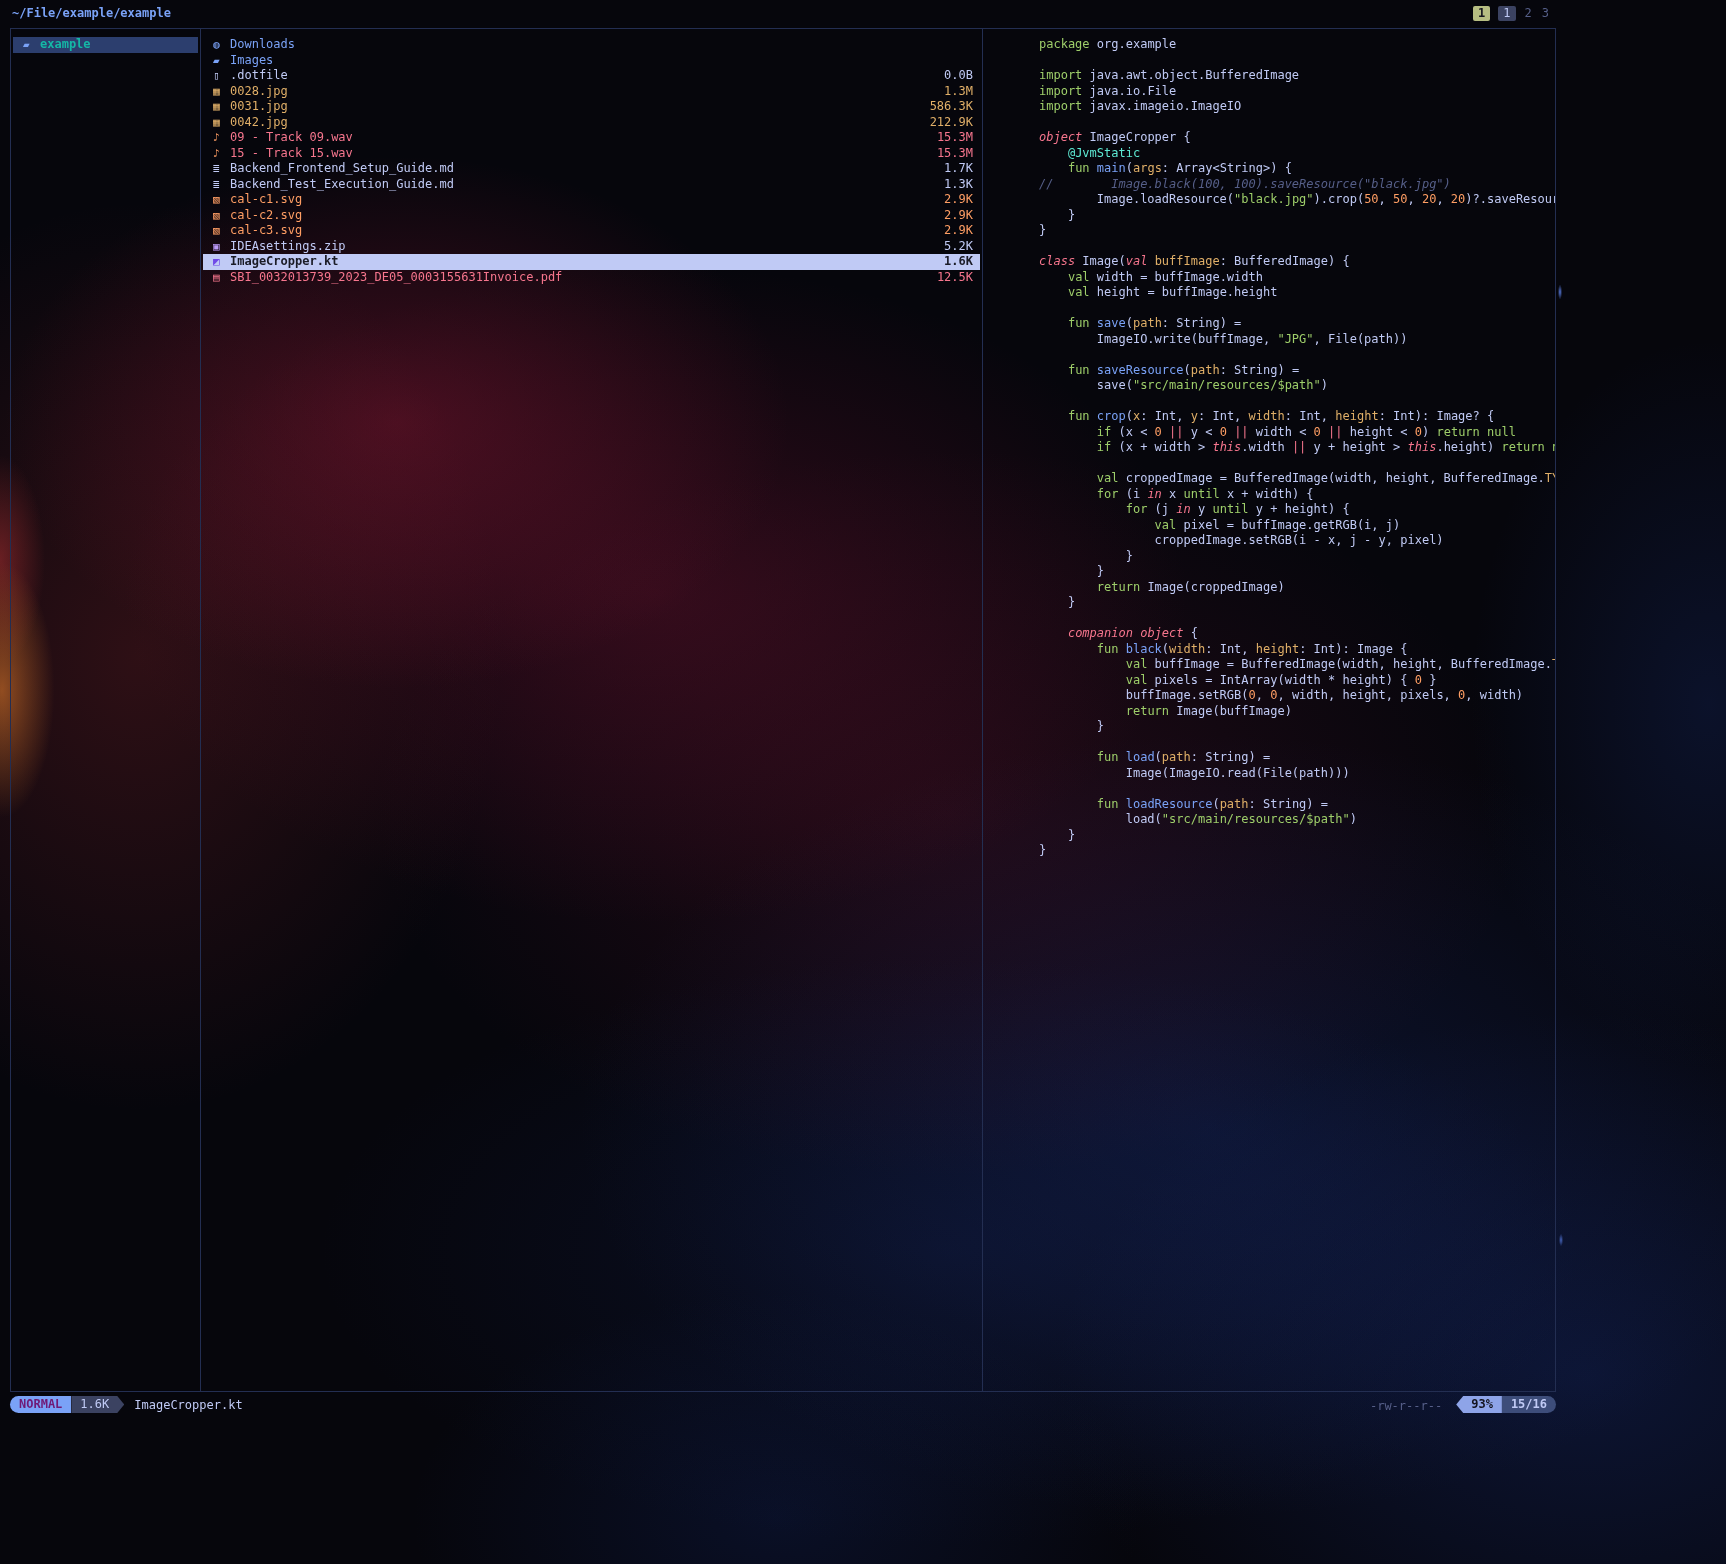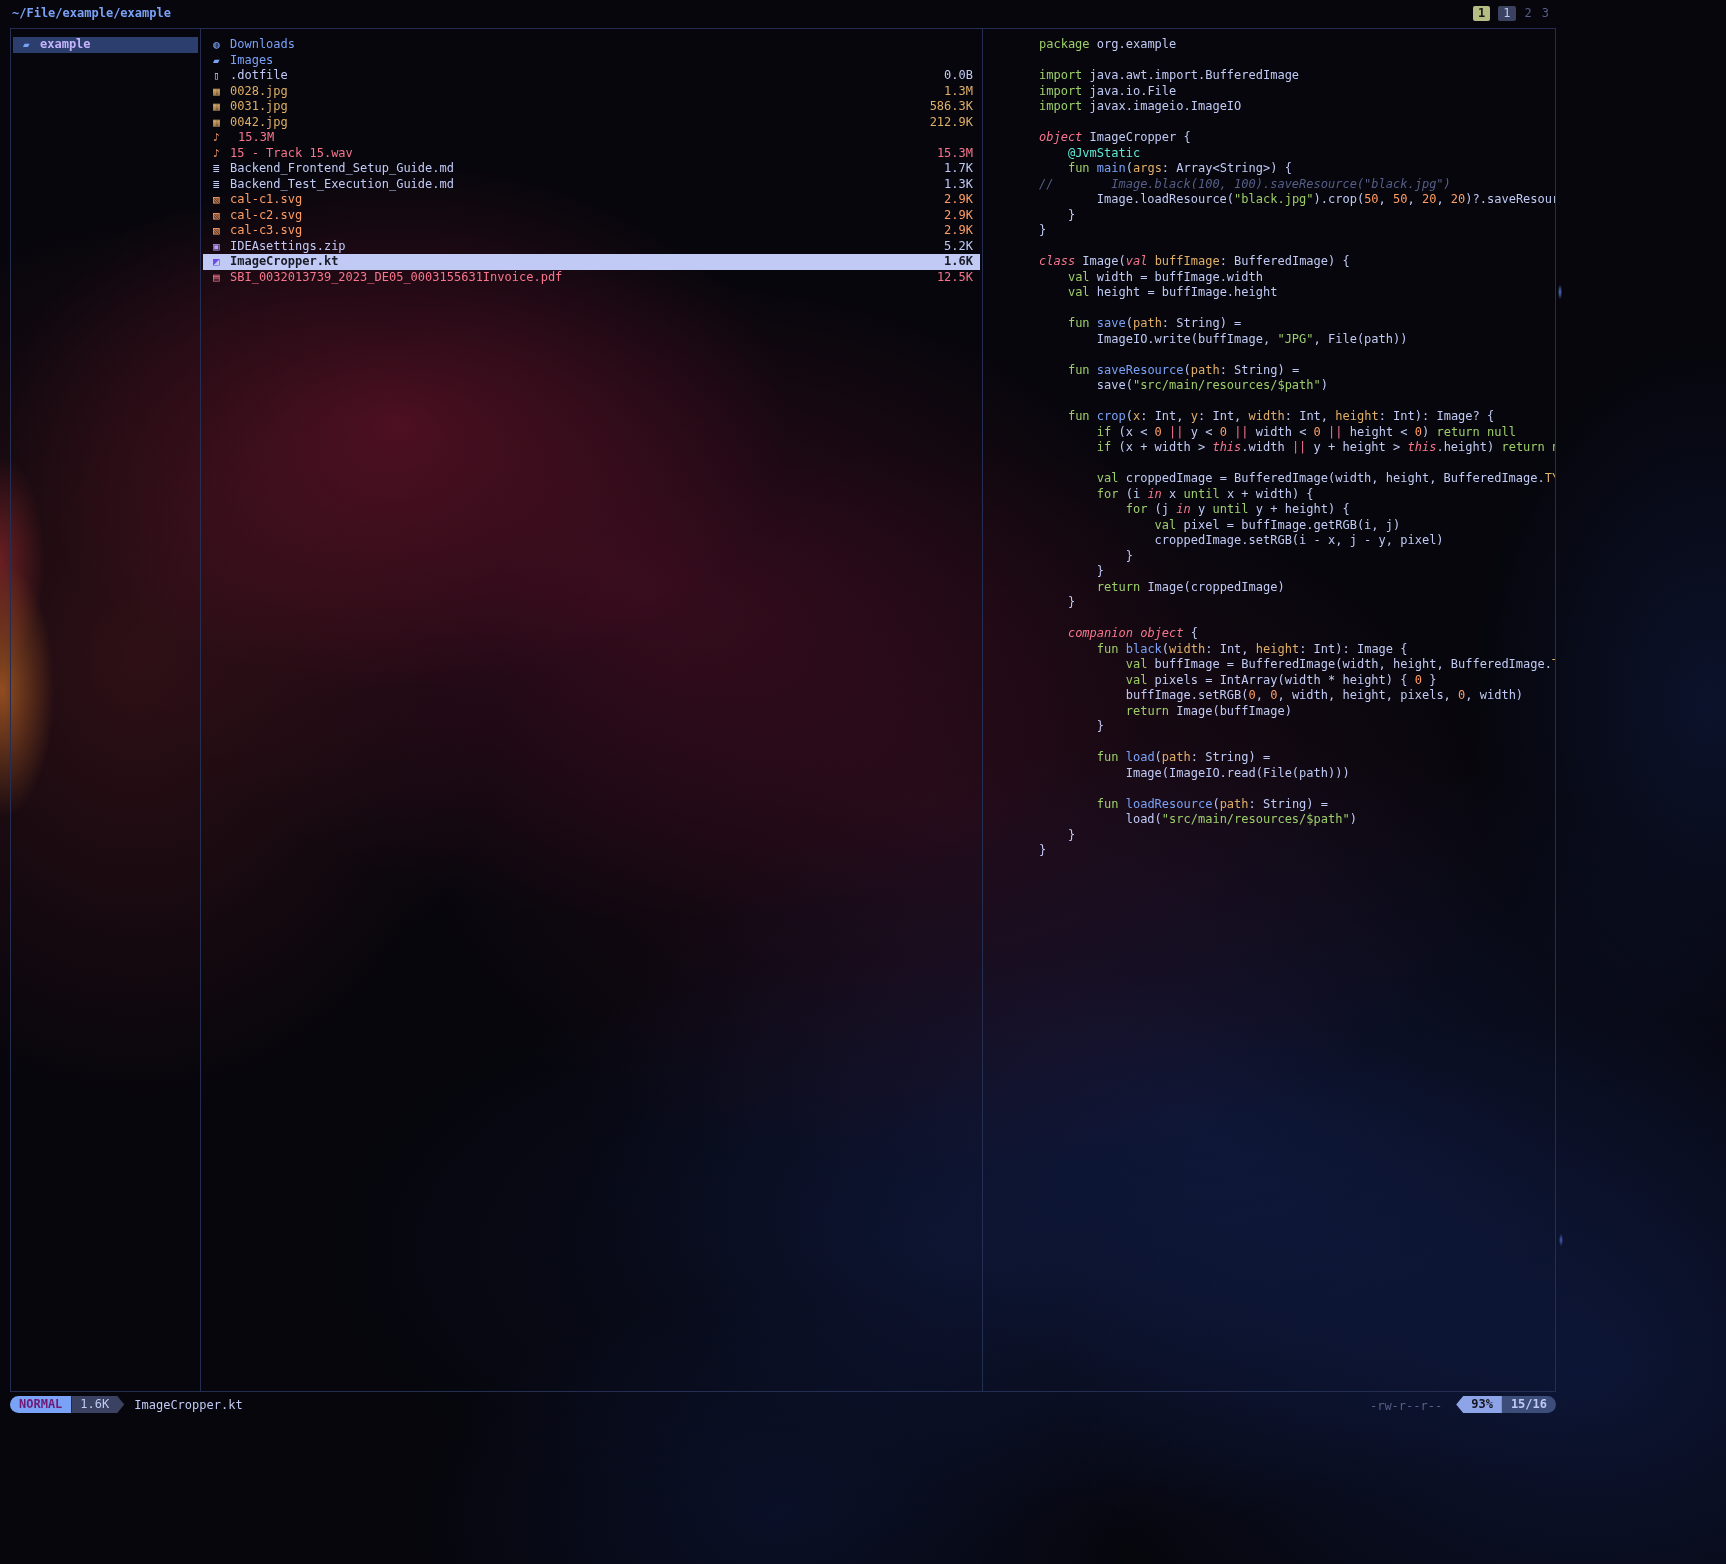--- a/index.html
+++ b/index.html
@@ -49,21 +49,21 @@
   .c-yellow{color:#e0af68;}
   .c-orange{color:#ff9e64;}
   .c-red{color:#f7768e;}
   .c-fg{color:#c0caf5;}
   .ic-orange{color:#ff9e64;}
   .ic-purple{color:#bb9af7;}
   .ic-kotlin{color:#7048e8;}
   .row.selected{background:#c0caf5;font-weight:bold;}
   .row.selected .name,.row.selected .size{color:#1a1b26;}
   .prow.selected{background:#2c3e6e;font-weight:bold;}
-  .prow.selected .name{color:#c4b5fd;}
+  .prow.selected .name{color:#14b8a6;}
   .prow .icon{color:#7aa2f7;}
   
   .code{position:absolute;top:8px;left:8px;right:0;font-size:12px;}
   .cl{height:15.5px;line-height:15.5px;white-space:pre;overflow:hidden;color:#c0caf5;}
   .t-pl{color:#c0caf5;}
   .t-kw{color:#9ece6a;}
   .t-kwi{color:#f7768e;font-style:italic;}
   .t-fn{color:#7aa2f7;}
   .t-param{color:#e0af68;}
   .t-str{color:#9ece6a;}
@@ -106,37 +106,37 @@
       </div>
   </div>
   <div class="pane pane-mid">
     <div class="rows">
         <div class="row c-blue"><span class="icon">◍</span><span class="name">Downloads</span><span class="size"></span></div>
         <div class="row c-blue"><span class="icon">▰</span><span class="name">Images</span><span class="size"></span></div>
         <div class="row c-fg"><span class="icon">▯</span><span class="name">.dotfile</span><span class="size">0.0B</span></div>
         <div class="row c-yellow"><span class="icon">▦</span><span class="name">0028.jpg</span><span class="size">1.3M</span></div>
         <div class="row c-yellow"><span class="icon">▦</span><span class="name">0031.jpg</span><span class="size">586.3K</span></div>
         <div class="row c-yellow"><span class="icon">▦</span><span class="name">0042.jpg</span><span class="size">212.9K</span></div>
-        <div class="row c-red"><span class="icon ic-orange">♪</span><span class="size">15.3M</span></div>
+        <div class="row c-red"><span class="icon ic-orange">♪</span><span class="name">09 - Track 09.wav</span><span class="size">15.3M</span></div>
         <div class="row c-red"><span class="icon ic-orange">♪</span><span class="name">15 - Track 15.wav</span><span class="size">15.3M</span></div>
         <div class="row c-fg"><span class="icon">≣</span><span class="name">Backend_Frontend_Setup_Guide.md</span><span class="size">1.7K</span></div>
         <div class="row c-fg"><span class="icon">≣</span><span class="name">Backend_Test_Execution_Guide.md</span><span class="size">1.3K</span></div>
         <div class="row c-orange"><span class="icon">▧</span><span class="name">cal-c1.svg</span><span class="size">2.9K</span></div>
         <div class="row c-orange"><span class="icon">▧</span><span class="name">cal-c2.svg</span><span class="size">2.9K</span></div>
         <div class="row c-orange"><span class="icon">▧</span><span class="name">cal-c3.svg</span><span class="size">2.9K</span></div>
         <div class="row c-fg"><span class="icon ic-purple">▣</span><span class="name">IDEAsettings.zip</span><span class="size">5.2K</span></div>
         <div class="row c-fg selected"><span class="icon ic-kotlin">◩</span><span class="name">ImageCropper.kt</span><span class="size">1.6K</span></div>
         <div class="row c-red"><span class="icon">▤</span><span class="name">SBI_0032013739_2023_DE05_0003155631Invoice.pdf</span><span class="size">12.5K</span></div>
       </div>
   </div>
   <div class="pane pane-right">
     <div class="code">
         <div class="cl"><span class="t-kw">package</span><span class="t-pl"> org.example</span></div>
         <div class="cl">&nbsp;</div>
-        <div class="cl"><span class="t-kw">import</span><span class="t-pl"> java.awt.import.BufferedImage</span></div>
+        <div class="cl"><span class="t-kw">import</span><span class="t-pl"> java.awt.object.BufferedImage</span></div>
         <div class="cl"><span class="t-kw">import</span><span class="t-pl"> java.io.File</span></div>
         <div class="cl"><span class="t-kw">import</span><span class="t-pl"> javax.imageio.ImageIO</span></div>
         <div class="cl">&nbsp;</div>
         <div class="cl"><span class="t-kwi">object</span><span class="t-pl"> ImageCropper {</span></div>
         <div class="cl"><span class="t-pl">    </span><span class="t-ann">@JvmStatic</span></div>
         <div class="cl"><span class="t-pl">    </span><span class="t-kw">fun</span><span class="t-fn"> main</span><span class="t-pl">(</span><span class="t-param">args</span><span class="t-pl">: Array&lt;String&gt;) {</span></div>
         <div class="cl"><span class="t-com">//        Image.black(100, 100).saveResource("black.jpg")</span></div>
         <div class="cl"><span class="t-pl">        Image.loadResource(</span><span class="t-str">"black.jpg"</span><span class="t-pl">).crop(</span><span class="t-num">50</span><span class="t-pl">, </span><span class="t-num">50</span><span class="t-pl">, </span><span class="t-num">20</span><span class="t-pl">, </span><span class="t-num">20</span><span class="t-pl">)?.saveResource(</span><span class="t-str">"blackCropped.</span></div>
         <div class="cl"><span class="t-pl">    }</span></div>
         <div class="cl"><span class="t-pl">}</span></div>

